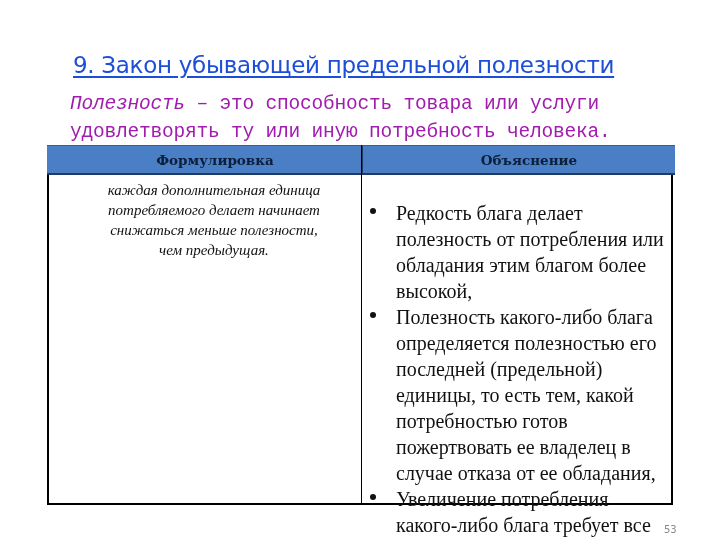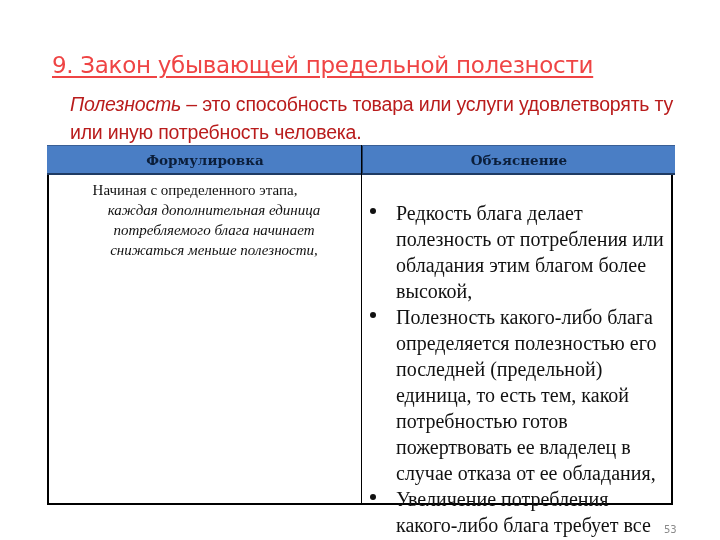--- a/index.html
+++ b/index.html
@@ -1,40 +1,40 @@
 <!DOCTYPE html>
 <html><head>
   <meta charset="utf-8">
   <style>
     html, body { margin: 0; padding: 0; }
     body { width: 720px; height: 540px; background: #ffffff; position: relative; overflow: hidden; }
     .title {
-      position: absolute; left: 52px; top: 52px;
-      font-family: "DejaVu Sans", sans-serif; font-size: 23px; color: #ef4444;
+      position: absolute; left: 73px; top: 52px;
+      font-family: "DejaVu Sans", sans-serif; font-size: 23px; color: #1d4ed8;
       text-decoration: underline; text-underline-offset: 3px; letter-spacing: -0.3px;
       white-space: nowrap;
     }
     .subtitle {
       position: absolute; left: 70px; top: 90px; width: 620px;
-      font-family: Liberation Sans, sans-serif; font-size: 19.5px; line-height: 28px; color: #b91c1c;
+      font-family: Liberation Mono, monospace; font-size: 19.5px; line-height: 28px; color: #a21caf;
       letter-spacing: -0.2px;
     }
     .subtitle .term { font-style: italic; }
     .tbl {
       position: absolute; left: 47px; top: 145px; width: 626px; height: 360px;
       border: 2px solid #000; border-top: none; box-sizing: border-box;
     }
     .hdr {
       position: absolute; left: -2px; top: 0; width: 628px; height: 30px;
       background: #4a7ec5; border-top: 1px solid #3a5f95; border-bottom: 2px solid #1f3b63;
       box-sizing: border-box;
     }
     .hcell {
       position: absolute; top: 0; height: 28px; line-height: 28px; text-align: center;
-      font-family: "DejaVu Serif", serif; font-weight: bold; font-size: 13.5px; color: #0b1e3a;
+      font-family: "DejaVu Serif", serif; font-weight: bold; font-size: 13.5px; color: #0b1e3a; padding-left: 10px;
     }
     .hcell.c1 { left: 0; width: 316px; }
     .hcell.c2 { left: 316px; width: 312px; }
     .divider { position: absolute; left: 312px; top: 0; width: 1px; height: 358px; background: #000; }
     .hdr .divider { left: 315px; height: 28px; background: #203a60; }
     .c1body {
       position: absolute; left: 0; top: 35px; width: 312px;
       font-family: "Liberation Serif", serif; font-size: 15px; line-height: 20px; color: #111;
       text-align: center;
     }
@@ -65,28 +65,28 @@
 
 <div class="tbl">
   <div class="hdr">
     <div class="hcell c1">Формулировка</div>
     <div class="divider"></div>
     <div class="hcell c2">Объяснение</div>
   </div>
   <div class="divider"></div>
 
   <div class="c1body">
-    <span class="first">Начиная с определенного этапа,</span>
     <span class="ital">каждая дополнительная единица</span>
-    <span class="ital">потребляемого блага начинает</span>
+    <span class="ital">потребляемого делает начинает</span>
     <span class="ital">снижаться меньше полезности,</span>
+    <span class="ital">чем предыдущая.</span>
   </div>
 
   <div class="c2body">
     <ul>
       <li><span class="dot"></span><span>Редкость блага делает полезность от потребления или обладания этим благом более высокой,</span></li>
-      <li><span class="dot"></span><span>Полезность какого-либо блага определяется полезностью его последней (предельной) единица, то есть тем, какой потребностью готов пожертвовать ее владелец в случае отказа от ее обладания,</span></li>
+      <li><span class="dot"></span><span>Полезность какого-либо блага определяется полезностью его последней (предельной) единицы, то есть тем, какой потребностью готов пожертвовать ее владелец в случае отказа от ее обладания,</span></li>
       <li><span class="dot"></span><span>Увеличение потребления какого-либо блага требует все большего отказа от потребления иных благ,</span></li>
     </ul>
   </div>
 </div>
 
 <div class="pagenum">53</div>
 
 </body></html>

